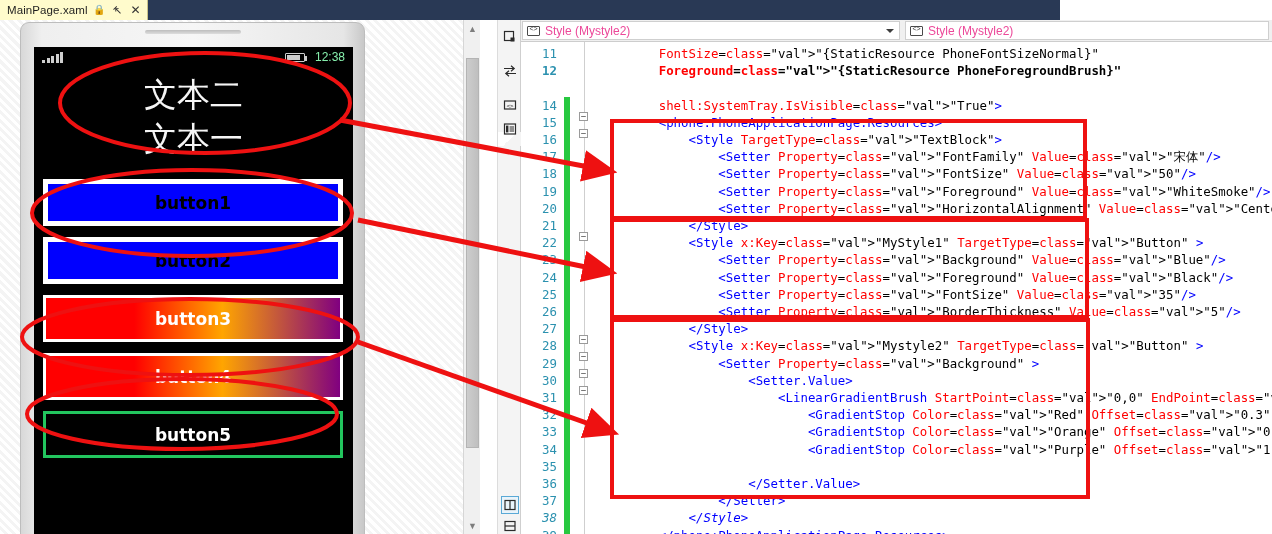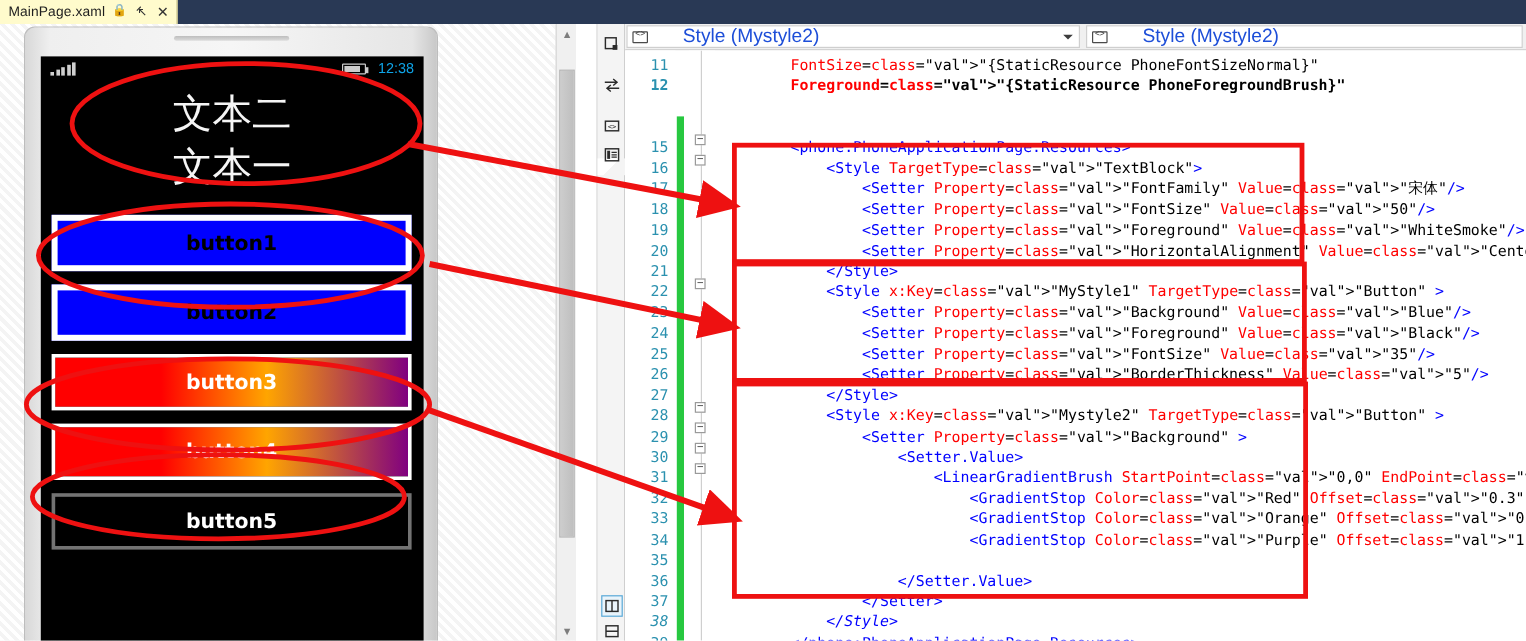--- a/index.html
+++ b/index.html
@@ -7,21 +7,21 @@
     margin: 0; padding: 0;
     width: 1272px; height: 534px;
     overflow: hidden;
     font-family: "Liberation Sans", sans-serif;
     background: #ffffff;
   }
   #root { position: relative; width: 1272px; height: 534px; overflow: hidden; }
 
   
   .tabstrip {
-    position: absolute; left: 0; top: 0; width: 1272px; height: 20px;
+    position: absolute; left: 0; top: 0; width: 1060px; height: 20px;
     background: #293955;
   }
   .tab {
     position: absolute; left: 0; top: 0; height: 20px;
     background: #fffbcc;
     display: flex; align-items: center;
     padding: 0 5px 0 7px;
     font-size: 11.5px; color: #1e1e1e;
     border-right: 1px solid #c9c28a;
   }
@@ -77,21 +77,21 @@
   .sig i:nth-child(5){height:11px;}
   .batt {
     position: absolute; right: 48px; top: 6px;
     width: 20px; height: 9px; border: 1px solid #cccccc; border-radius: 1px;
   }
   .batt::after {
     content:""; position:absolute; right:-3px; top:2px; width:2px; height:5px;
     background:#cccccc;
   }
   .batt i { position:absolute; left:1px; top:1px; width:13px; height:5px; background:#cccccc; display:block;}
-  .clock { position: absolute; right: 8px; top: 3px; font-size: 12px; color:#0ea5e9; }
+  .clock { position: absolute; right: 8px; top: 3px; font-size: 12px; color:#86efac; }
 
   .txtblock {
     position: absolute; left: 0; top: 26px; width: 319px;
     text-align: center; color: #f5f5f5;
     font-family: "DejaVu Sans", sans-serif;
     font-size: 33px; line-height: 44px; font-weight: 400;
   }
 
   .btnstack { position: absolute; left: 9px; top: 132px; width: 300px; }
   .pbtn {
@@ -99,21 +99,21 @@
     margin-bottom: 11px;
     display: flex; align-items: center; justify-content: center;
     font-size: 17px; font-weight: bold;
     font-family: "DejaVu Sans", sans-serif;
   }
   .pbtn.blue { background: #0000ff; border: 5px solid #ffffff; color: #000000; }
   .pbtn.grad {
     border: 3px solid #ffffff; color: #ffffff;
     background: linear-gradient(to right, #ff0000 0%, #ff0000 30%, #ffa500 60%, #800080 100%);
   }
-  .pbtn.plain { background: #000000; border: 3px solid #737373; color: #ffffff; }
+  .pbtn.plain { background: #000000; border: 3px solid #22c55e; color: #ffffff; }
 
   
   .dscroll {
     position: absolute; right: 0; top: 0; width: 17px; height: 514px;
     background: #f0f0f0; border-left: 1px solid #d6d6d6;
   }
   .dscroll .arr {
     position: absolute; left: 0; width: 17px; height: 17px;
     display:flex; align-items:center; justify-content:center;
     color:#7d7d7d; font-size: 9px;
@@ -148,21 +148,21 @@
     background: #ffffff;
   }
   .navbars {
     position: absolute; left: 0; top: 0; width: 751px; height: 22px;
     background: #f0f0f0; border-bottom: 1px solid #cdcdcd;
     display: flex; align-items: stretch;
   }
   .navcombo {
     position: relative; display: flex; align-items: center;
     background: #ffffff; border: 1px solid #cfcfcf; margin: 1px 0 1px 1px;
-    font-size: 16px; color: #1d4ed8; padding: 0 4px; gap: 24px;
+    font-size: 12px; color: #ec4899; padding: 0 4px;
   }
   .navcombo.left { width: 378px; }
   .navcombo.right { width: 364px; border-left: 1px solid #cfcfcf; margin-left: 5px;}
   .navcombo .nvico {
     width: 13px; height: 10px; border: 1px solid #4a4a4a; border-radius: 1px;
     margin-right: 5px; position: relative; flex: 0 0 auto;
   }
   .navcombo .nvico::after {
     content:"<>"; position:absolute; left:0; top:-3px; width:100%;
     font-size:7px; text-align:center; color:#3c3c3c; line-height:10px;
@@ -340,20 +340,21 @@
       <div class="changebar">
         <div class="cb-green" style="top:55px;height:437px;"></div>
       </div>
       <div class="foldcol">
         <div class="foldline"></div>
       </div>
 
       <div class="codelines" id="codelines">
           <div class="cline" style="top: 3px;"><span class="lnum">11</span><span class="ctext">        <span class="attr">FontSize</span>=<span <span="" class="attr">class</span>="val"&gt;"{StaticResource PhoneFontSizeNormal}"</span></div>
           <div class="cline" style="top: 20.2px; font-weight: bold;"><span class="lnum">12</span><span class="ctext">        <span class="attr">Foreground</span>=<span <span="" class="attr">class</span>="val"&gt;"{StaticResource PhoneForegroundBrush}"</span></div>
+          <div class="cline" style="top: 54.6px;"><span class="lnum">14</span><span class="ctext">        <span class="attr">shell:SystemTray.IsVisible</span>=<span <span="" class="attr">class</span>="val"&gt;"True"<span class="tag">&gt;</span></span></div>
           <div class="cline" style="top: 71.8px;"><span class="lnum">15</span><span class="ctext">        <span class="tag">&lt;phone:PhoneApplicationPage.Resources</span><span class="tag">&gt;</span></span></div>
           <div class="cline" style="top: 89px;"><span class="lnum">16</span><span class="ctext">            <span class="tag">&lt;Style</span> <span class="attr">TargetType</span>=<span <span="" class="attr">class</span>="val"&gt;"TextBlock"<span class="tag">&gt;</span></span></div>
           <div class="cline" style="top: 106.2px;"><span class="lnum">17</span><span class="ctext">                <span class="tag">&lt;Setter</span> <span class="attr">Property</span>=<span <span="" class="attr">class</span>="val"&gt;"FontFamily" <span class="attr">Value</span>=<span <span="" class="attr">class</span>="val"&gt;"宋体"<span class="tag">/&gt;</span></span></div>
           <div class="cline" style="top: 123.4px;"><span class="lnum">18</span><span class="ctext">                <span class="tag">&lt;Setter</span> <span class="attr">Property</span>=<span <span="" class="attr">class</span>="val"&gt;"FontSize" <span class="attr">Value</span>=<span <span="" class="attr">class</span>="val"&gt;"50"<span class="tag">/&gt;</span></span></div>
           <div class="cline" style="top: 140.6px;"><span class="lnum">19</span><span class="ctext">                <span class="tag">&lt;Setter</span> <span class="attr">Property</span>=<span <span="" class="attr">class</span>="val"&gt;"Foreground" <span class="attr">Value</span>=<span <span="" class="attr">class</span>="val"&gt;"WhiteSmoke"<span class="tag">/&gt;</span></span></div>
           <div class="cline" style="top: 157.8px;"><span class="lnum">20</span><span class="ctext">                <span class="tag">&lt;Setter</span> <span class="attr">Property</span>=<span <span="" class="attr">class</span>="val"&gt;"HorizontalAlignment" <span class="attr">Value</span>=<span <span="" class="attr">class</span>="val"&gt;"Center" </span></div>
           <div class="cline" style="top: 175px;"><span class="lnum">21</span><span class="ctext">            <span class="tag">&lt;/Style</span><span class="tag">&gt;</span></span></div>
           <div class="cline" style="top: 192.2px;"><span class="lnum">22</span><span class="ctext">            <span class="tag">&lt;Style</span> <span class="attr">x:Key</span>=<span <span="" class="attr">class</span>="val"&gt;"MyStyle1" <span class="attr">TargetType</span>=<span <span="" class="attr">class</span>="val"&gt;"Button" <span class="tag">&gt;</span></span></div>
           <div class="cline" style="top: 209.4px;"><span class="lnum">23</span><span class="ctext">                <span class="tag">&lt;Setter</span> <span class="attr">Property</span>=<span <span="" class="attr">class</span>="val"&gt;"Background" <span class="attr">Value</span>=<span <span="" class="attr">class</span>="val"&gt;"Blue"<span class="tag">/&gt;</span></span></div>
           <div class="cline" style="top: 226.6px;"><span class="lnum">24</span><span class="ctext">                <span class="tag">&lt;Setter</span> <span class="attr">Property</span>=<span <span="" class="attr">class</span>="val"&gt;"Foreground" <span class="attr">Value</span>=<span <span="" class="attr">class</span>="val"&gt;"Black"<span class="tag">/&gt;</span></span></div>

